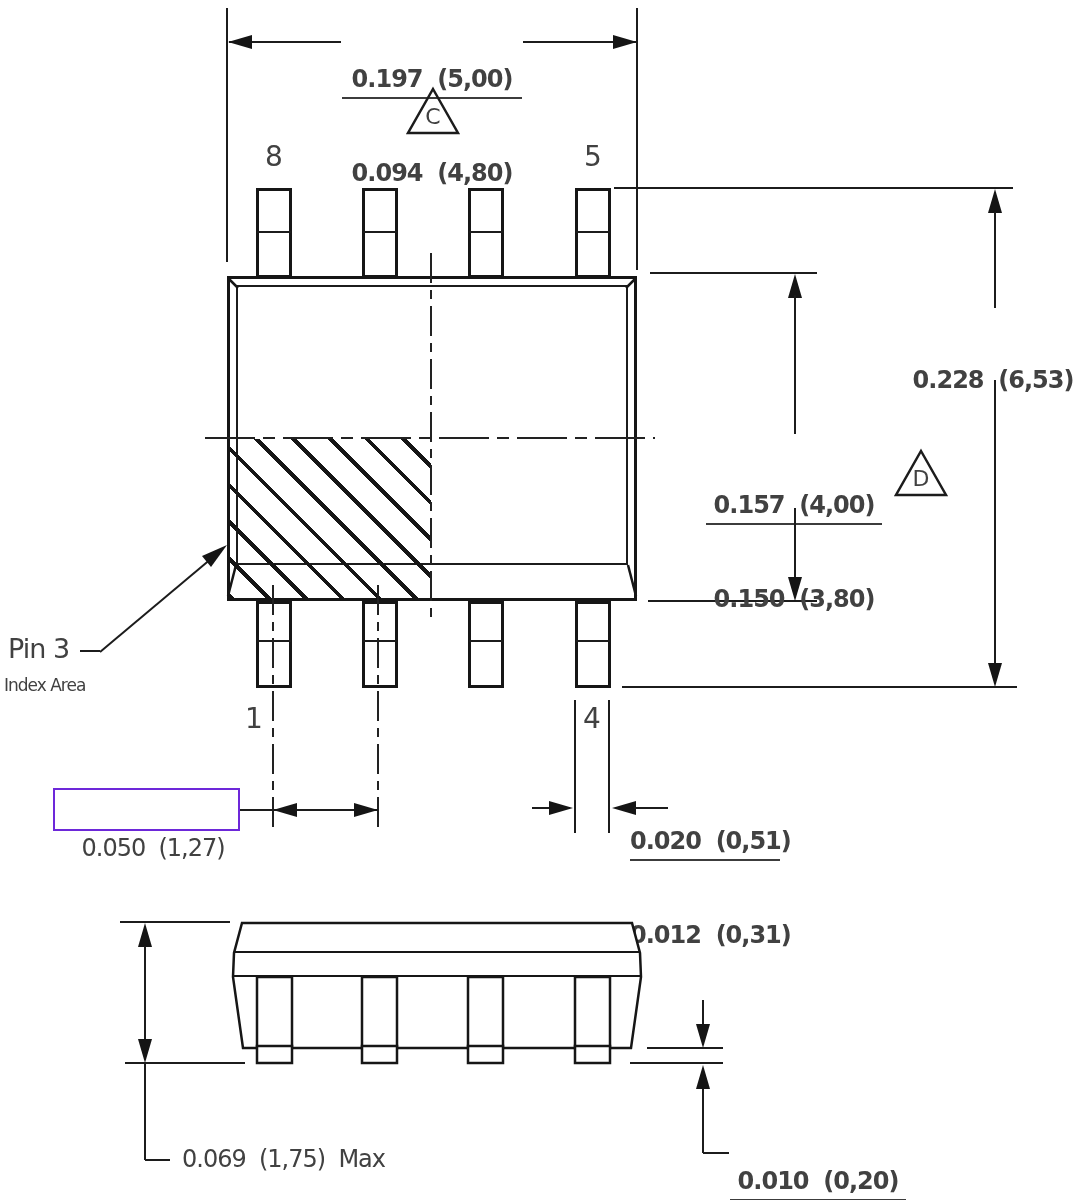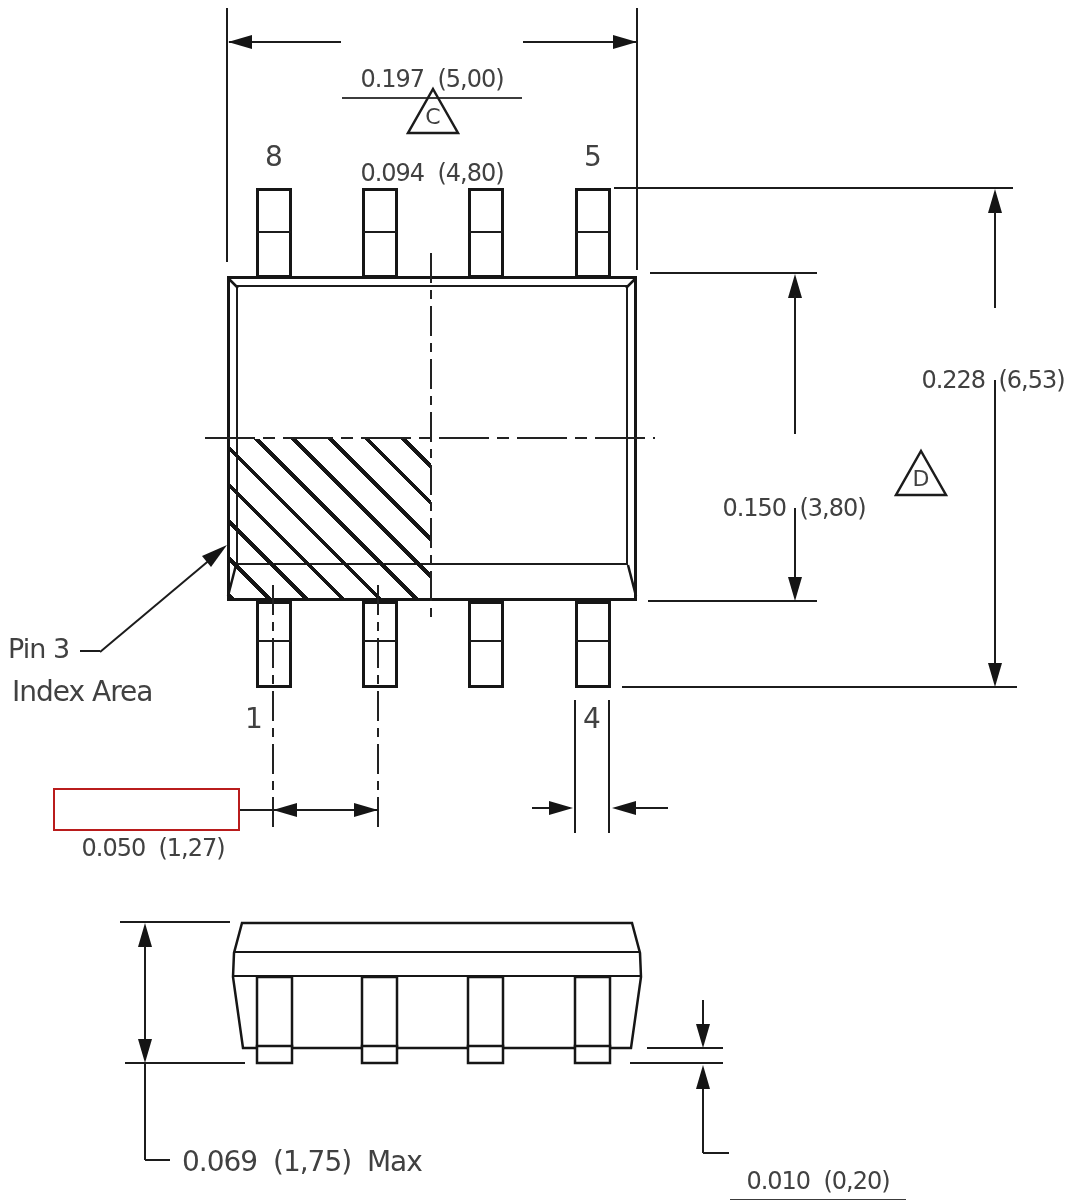--- a/index.html
+++ b/index.html
@@ -8,27 +8,27 @@
   .hl{position:absolute;height:2px;background:#1c1c1c;}
   .vl{position:absolute;width:2px;background:#1c1c1c;}
   .vdash{position:absolute;width:2px;
      background:repeating-linear-gradient(to bottom,#222 0 30px,transparent 30px 37px,#222 37px 46px,transparent 46px 53px);}
   .hdash{position:absolute;height:2px;
      background:repeating-linear-gradient(to right,#222 0 50px,transparent 50px 58px,#222 58px 70px,transparent 70px 78px);}
   .aL{position:absolute;width:0;height:0;border-top:7px solid transparent;border-bottom:7px solid transparent;border-right:24px solid #151515;}
   .aR{position:absolute;width:0;height:0;border-top:7px solid transparent;border-bottom:7px solid transparent;border-left:24px solid #151515;}
   .aU{position:absolute;width:0;height:0;border-left:7px solid transparent;border-right:7px solid transparent;border-bottom:24px solid #151515;}
   .aD{position:absolute;width:0;height:0;border-left:7px solid transparent;border-right:7px solid transparent;border-top:24px solid #151515;}
-  .txt{position:absolute;color:#414141;font-size:28px;letter-spacing:-1px;white-space:pre;}
-  .frac{position:absolute;text-align:center;color:#414141;font-size:24px;letter-spacing:-1px;white-space:pre;}
+  .txt{position:absolute;color:#414141;font-size:24px;letter-spacing:-1px;white-space:pre;}
+  .frac{position:absolute;text-align:center;color:#414141;font-size:24px;letter-spacing:-1px;white-space:pre;font-weight:bold;}
   .frac .t{display:block;padding-bottom:3px;border-bottom:2px solid #3c3c3c;line-height:30px;}
   .frac .b{display:block;padding-top:3px;line-height:30px;}
   .pinlabel{position:absolute;width:36px;text-align:center;color:#414141;font-size:28px;}
   .pin{position:absolute;width:36px;border:3px solid #161616;background:#fff;box-sizing:border-box;}
-  .box{position:absolute;border:2px solid #b91c1c;box-sizing:border-box;text-align:left;color:#414141;font-size:24px;letter-spacing:-1px;white-space:pre;}
+  .box{position:absolute;border:2px solid #6d28d9;box-sizing:border-box;text-align:left;color:#414141;font-size:24px;letter-spacing:-1px;white-space:pre;}
   .hatch{position:absolute;background:repeating-linear-gradient(45deg,#161616 0 4px,transparent 4px 26px);}
   svg{position:absolute;}
   .datum-letter{position:absolute;color:#414141;font-size:22px;width:56px;text-align:center;}
 </style>
 </head>
 <body>
 
 <div id="canvas">
 
   <div class="vl" style="left:226px;top:8px;height:254px;"></div>
@@ -80,21 +80,21 @@
   <svg style="left:0;top:0;" width="1090" height="780" viewBox="0 0 1090 780">
     <line x1="228" y1="278" x2="238" y2="288" stroke="#161616" stroke-width="2.5"></line>
     <line x1="636" y1="278" x2="626" y2="288" stroke="#161616" stroke-width="2.5"></line>
     <line x1="236" y1="565" x2="228" y2="596" stroke="#161616" stroke-width="2.5"></line>
     <line x1="628" y1="565" x2="636" y2="596" stroke="#161616" stroke-width="2.5"></line>
     <line x1="100" y1="652" x2="212" y2="558" stroke="#1c1c1c" stroke-width="2"></line>
     <polygon points="227,545 211,567 202,556" fill="#151515"></polygon>
   </svg>
 
   <div class="txt" style="left:8px;top:633px;font-size:27px;">Pin 3</div>
-  <div class="txt" style="left:12px;top:675px;font-size:28px;">Index Area</div>
+  <div class="txt" style="left:4px;top:675px;font-size:17px;">Index Area</div>
   <div class="hl" style="left:80px;top:650px;width:20px;"></div>
 
   <div class="pin" style="left:256px;top:601px;height:87px;"></div>
   <div class="pin" style="left:362px;top:601px;height:87px;"></div>
   <div class="pin" style="left:468px;top:601px;height:87px;"></div>
   <div class="pin" style="left:575px;top:601px;height:87px;"></div>
   <div class="hl" style="left:257px;top:640px;width:34px;"></div>
   <div class="hl" style="left:363px;top:640px;width:34px;"></div>
   <div class="hl" style="left:469px;top:640px;width:34px;"></div>
   <div class="hl" style="left:576px;top:640px;width:34px;"></div>
@@ -112,26 +112,31 @@
   <div class="hl" style="left:273px;top:809px;width:105px;"></div>
   <div class="aL" style="left:273px;top:803px;"></div>
   <div class="aR" style="left:354px;top:803px;"></div>
 
   <div class="vl" style="left:574px;top:700px;height:133px;"></div>
   <div class="vl" style="left:608px;top:700px;height:133px;"></div>
   <div class="hl" style="left:532px;top:807px;width:38px;"></div>
   <div class="aR" style="left:549px;top:801px;"></div>
   <div class="aL" style="left:612px;top:801px;"></div>
   <div class="hl" style="left:634px;top:807px;width:34px;"></div>
+  <div class="frac" style="left:630px;top:770px;width:150px;">
+    <span class="t">0.020  (0,51)</span>
+    <span class="b">0.012  (0,31)</span>
+  </div>
 
   <div class="hl" style="left:650px;top:272px;width:167px;"></div>
   <div class="hl" style="left:648px;top:600px;width:169px;"></div>
   <div class="aU" style="left:788px;top:274px;"></div>
   <div class="vl" style="left:794px;top:295px;height:139px;"></div>
   <div class="frac" style="left:706px;top:434px;width:176px;">
+    <span class="t">0.157  (4,00)</span>
     <span class="b">0.150  (3,80)</span>
   </div>
   <div class="vl" style="left:794px;top:508px;height:69px;"></div>
   <div class="aD" style="left:788px;top:577px;"></div>
 
   <svg style="left:893px;top:448px;" width="56" height="50" viewBox="0 0 56 50">
     <polygon points="28,3 53,47 3,47" fill="none" stroke="#1c1c1c" stroke-width="2.5"></polygon>
   </svg>
   <div class="datum-letter" style="left:893px;top:466px;">D</div>
 

